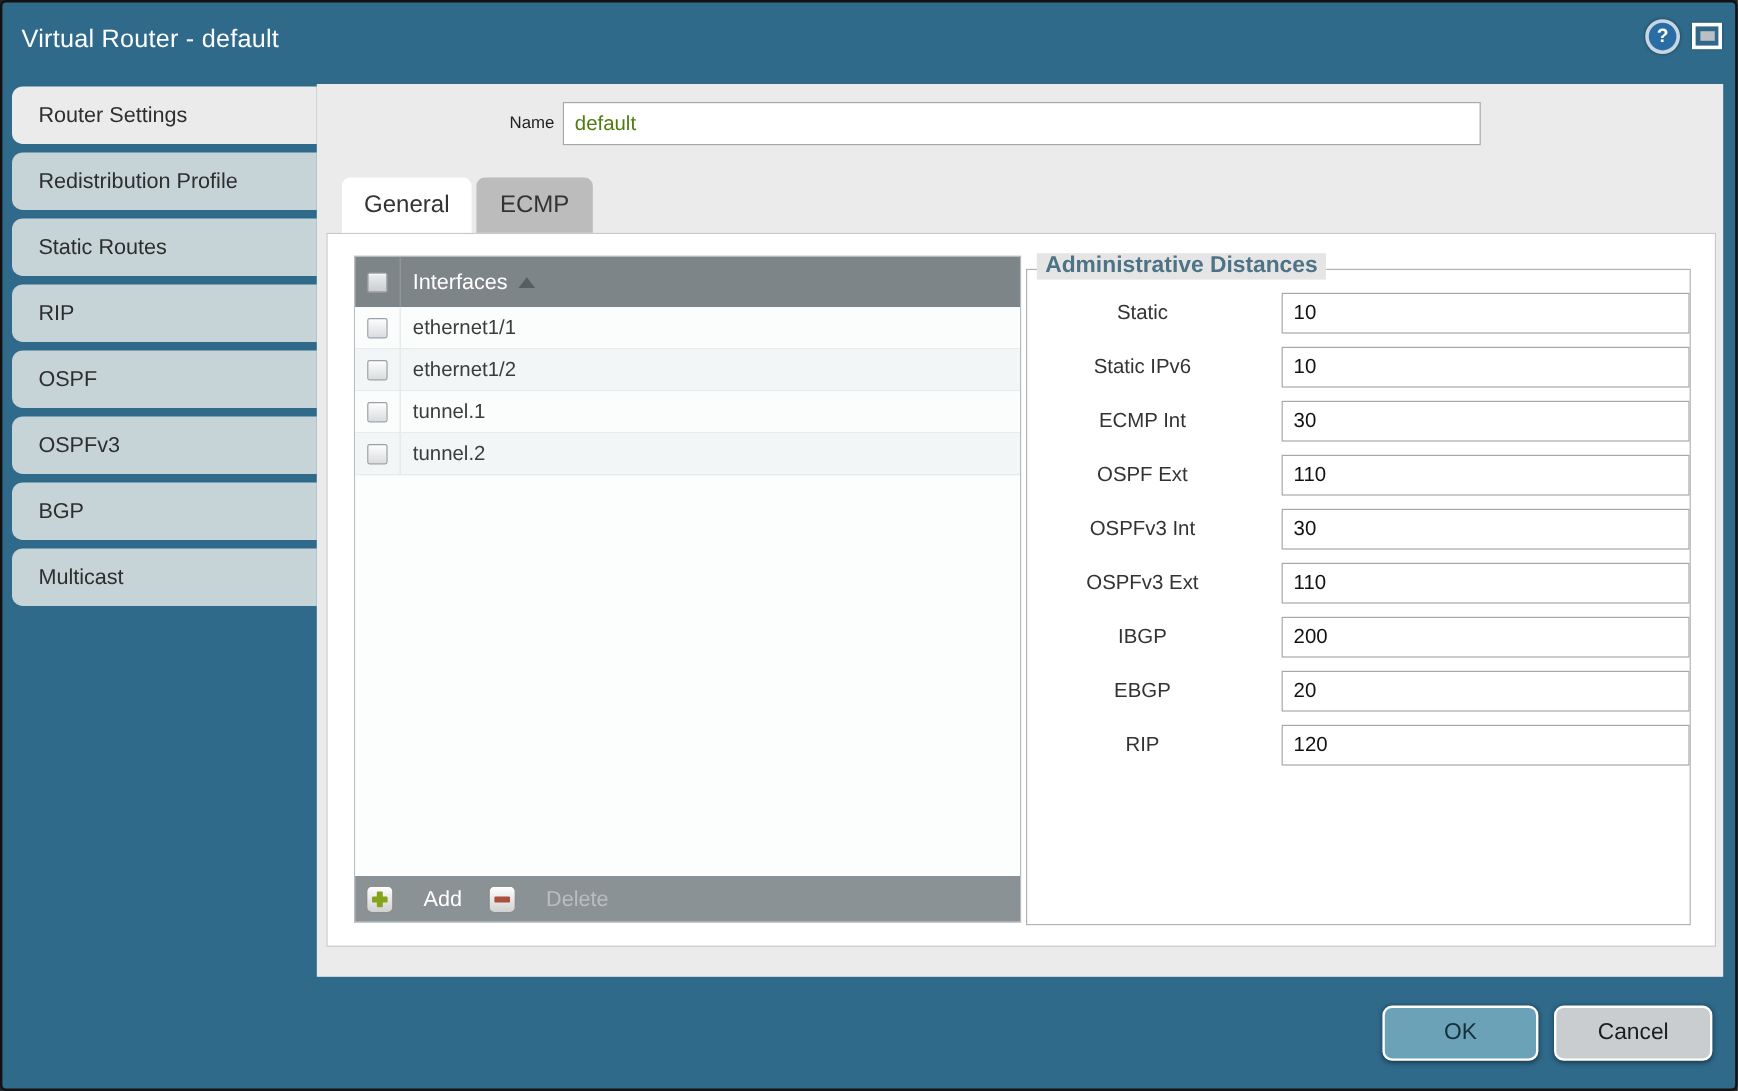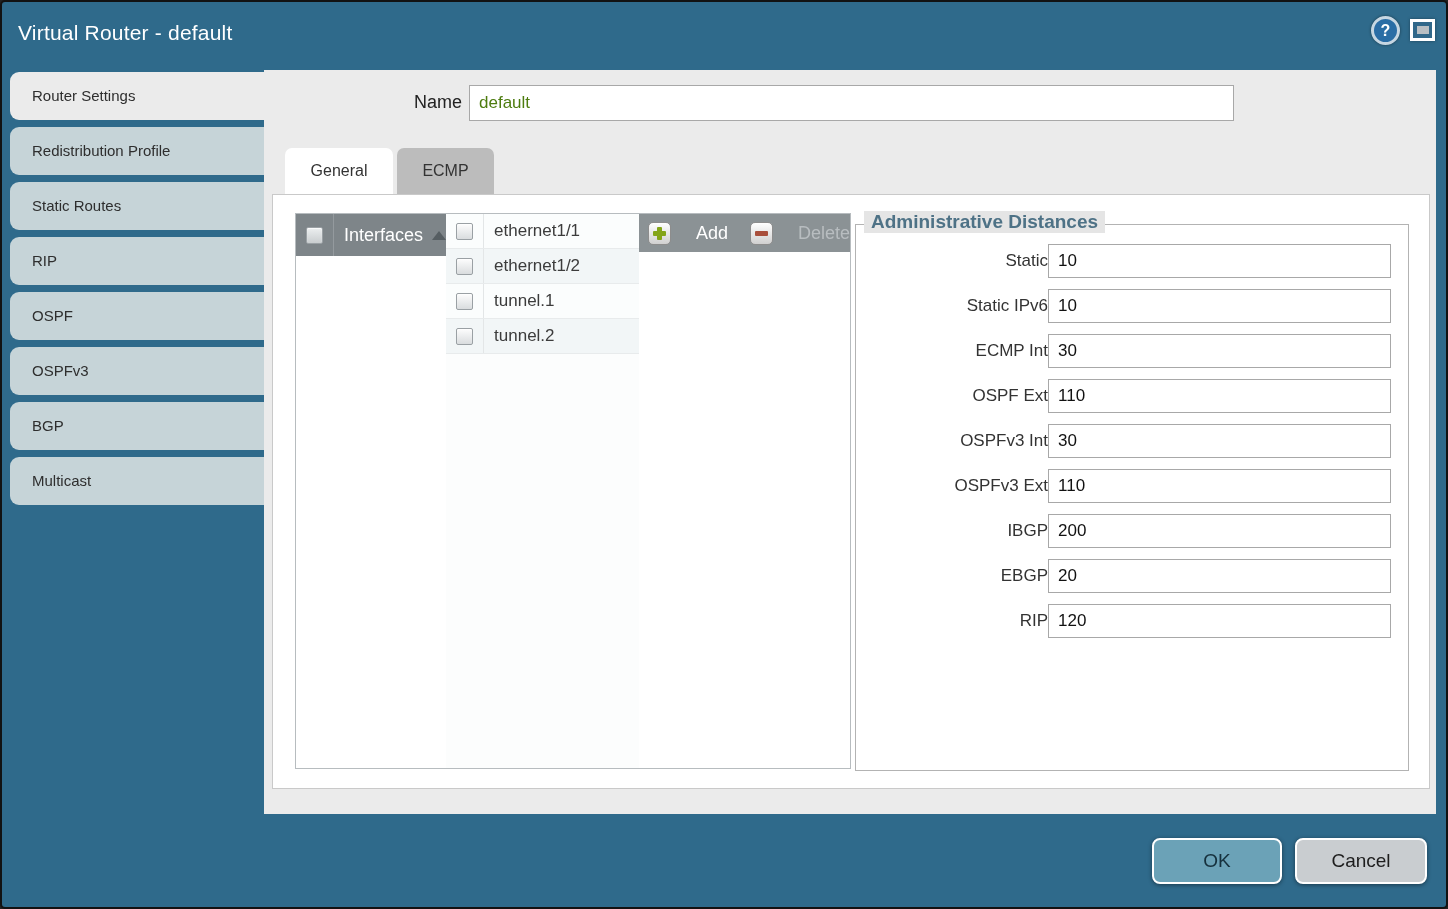--- a/index.html
+++ b/index.html
@@ -40,59 +40,59 @@
   }
   .window-icon-inner { width:12px; height:8px; background:#b9bfc3; }
 
   
   .sidebar { position:absolute; left:8px; top:70px; width:254px; }
   .side-item {
     width:254px; height:48px; margin-bottom:7px;
     background:#c6d4d8;
     border-radius:9px 0 0 9px;
     line-height:48px; padding-left:22px;
-    font-size:15px; color:#2e2e2e;
+    font-size:18px; color:#2e2e2e;
     cursor:pointer;
   }
   .side-item.active { background:#ebebeb; }
 
   
   .panel {
     position:absolute; left:262px; top:68px; width:1172px; height:744px;
     background:#ebebeb;
   }
   .name-label {
     position:absolute; left:96px; top:15px; width:102px; height:35px;
-    line-height:35px; text-align:right; font-size:18px; color:#222;
+    line-height:35px; text-align:right; font-size:14px; color:#222;
   }
   .name-input {
     position:absolute; left:205px; top:15px; width:765px; height:36px;
     border:1px solid #a8a8a8; background:#fff;
     font-family:"Liberation Sans", sans-serif;
     font-size:17px; padding:0 9px; color:#4d7c0f;
   }
 
   .tab {
     position:absolute; top:78px; height:46px;
     border-radius:7px 7px 0 0;
     text-align:center; line-height:46px;
-    font-size:16px; color:#333; cursor:pointer; z-index:2;
+    font-size:20px; color:#333; cursor:pointer; z-index:2;
   }
   .tab-general { left:21px; width:108px; background:#ffffff; }
   .tab-ecmp    { left:133px; width:97px; background:#bcbcbc; }
 
   .card {
     position:absolute; left:8px; top:124px; width:1158px; height:595px;
     background:#ffffff; border:1px solid #c9c9c9; z-index:1;
   }
 
   
   .iface-table {
     position:absolute; left:22px; top:18px; width:556px; height:556px;
-    display:flex; flex-direction:row;
+    display:flex; flex-direction:column;
     border:1px solid #b7bcbf;
   }
   .t-header {
     height:42px; background:#7e8589; display:flex; align-items:center;
     flex:0 0 auto;
   }
   .t-header .cb-col { border-right:1px solid #949a9e; }
   .cb-col {
     width:38px; align-self:stretch;
     display:flex; align-items:center; justify-content:center;
@@ -156,22 +156,22 @@
     border:1px solid #b3b3b3;
   }
   .adm-legend {
     position:absolute; top:-14px; left:8px;
     background:#e5e5e5; padding:0 7px;
     font-weight:bold; font-size:19px; color:#4e7286;
   }
   .adm-rows { padding-top:19px; }
   .adm-row { display:flex; height:34px; margin-bottom:11px; }
   .adm-label {
-    width:192px; text-align:right; line-height:34px;
-    font-size:17px; color:#333; margin-right:0; flex:0 0 auto;
+    width:192px; text-align:center; line-height:34px;
+    font-size:17px; color:#333; margin-right:20px; flex:0 0 auto;
   }
   .adm-input {
     width:343px; height:34px; border:1px solid #a8a8a8; background:#fff;
     font-family:"Liberation Sans", sans-serif;
     font-size:17px; padding:0 9px; color:#111;
   }
 
   
   .btn {
     position:absolute; top:836px; height:46px;

